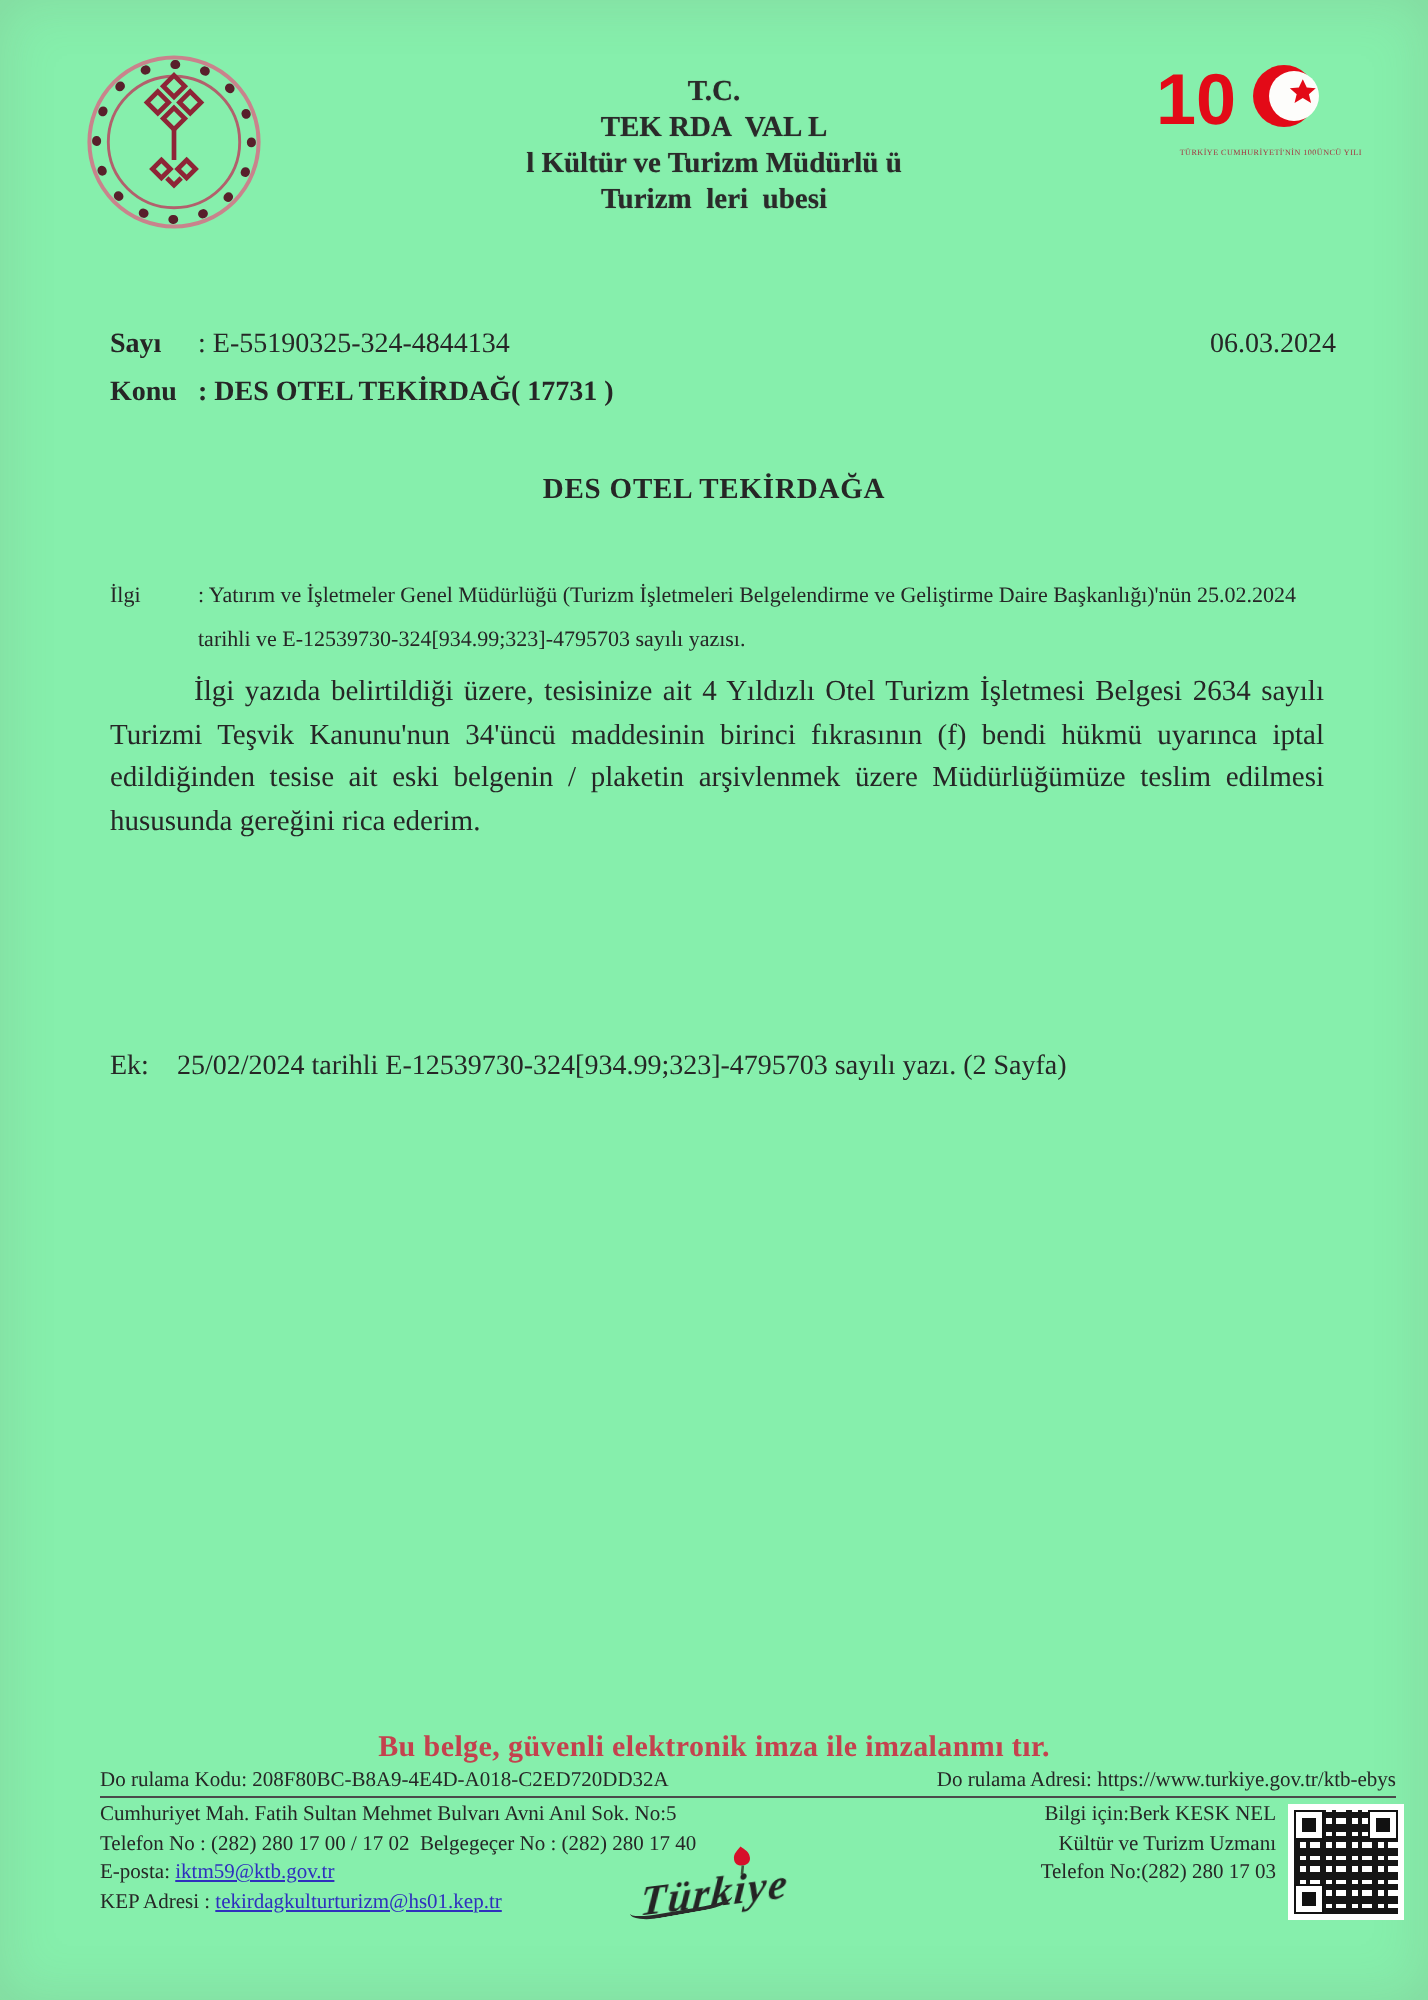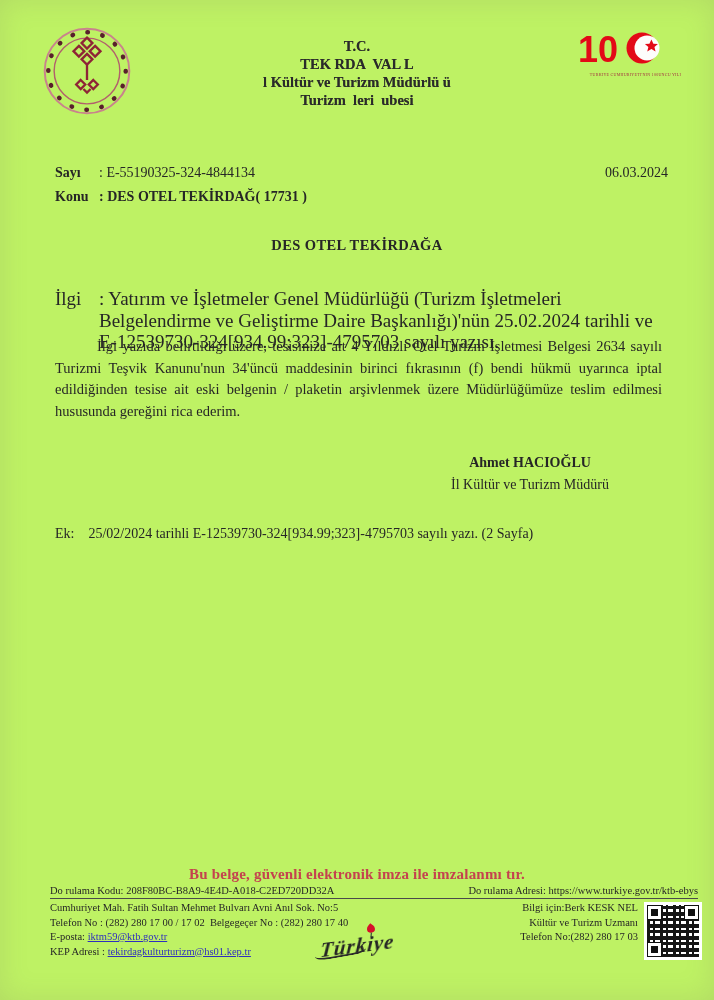--- a/index.html
+++ b/index.html
@@ -1,18 +1,18 @@
 <!DOCTYPE html>
 <html><head>
 <meta charset="utf-8">
 <style>
   html,body{margin:0;padding:0;background:#e9e7e2;}
   .page{
     position:relative;width:714px;height:1000px;margin:0 auto;
-    background:#bef264;overflow:hidden;
+    background:#86efac;overflow:hidden;
     font-family:"Liberation Serif","DejaVu Serif",serif;
     color:#262626;
     box-shadow:inset 0 0 28px rgba(120,110,100,.18);
   }
   .page *{box-sizing:border-box;}
   
   .emblem{position:absolute;left:42px;top:26px;width:90px;height:90px;}
   .header-center{position:absolute;left:130px;right:130px;top:37px;text-align:center;
     font-weight:bold;font-size:14.5px;line-height:18px;color:#2a2a2a;
     text-shadow:0 0 .5px rgba(40,40,40,.55);}
@@ -24,21 +24,21 @@
   .meta{position:absolute;left:55px;right:46px;top:165px;font-size:14px;}
   .meta-row{position:relative;display:flex;margin-bottom:8px;}
   .meta .lbl{width:44px;flex:none;font-weight:bold;}
   .meta .date{position:absolute;right:0;top:0;font-weight:normal;}
   .konu-val{font-weight:bold;}
   
   .recipient{position:absolute;left:0;right:0;top:237px;text-align:center;
     font-weight:bold;font-size:14.5px;letter-spacing:.4px;}
   
   .ilgi{position:absolute;left:55px;right:52px;top:288px;display:flex;
-    font-size:19px;line-height:21.5px;}
+    font-size:11px;line-height:21.5px;}
   .ilgi .lbl{width:44px;flex:none;}
   
   .body-par{position:absolute;left:55px;right:52px;top:336px;margin:0;
     font-size:14.5px;line-height:21.5px;text-align:justify;text-indent:42px;}
   
   .signature{position:absolute;right:34px;top:452px;width:300px;text-align:center;
     font-size:14px;line-height:22px;}
   .sig-name{font-weight:bold;}
   
   .ek{position:absolute;left:55px;top:526px;display:flex;gap:14px;font-size:14px;}
@@ -125,24 +125,20 @@
 
   <div class="recipient">DES OTEL TEKİRDAĞA</div>
 
   <div class="ilgi">
     <span class="lbl">İlgi</span>
     <span>: Yatırım ve İşletmeler Genel Müdürlüğü (Turizm İşletmeleri Belgelendirme ve Geliştirme Daire Başkanlığı)'nün 25.02.2024 tarihli ve E-12539730-324[934.99;323]-4795703 sayılı yazısı.</span>
   </div>
 
   <p class="body-par">İlgi yazıda belirtildiği üzere, tesisinize ait 4 Yıldızlı Otel Turizm İşletmesi Belgesi 2634 sayılı Turizmi Teşvik Kanunu'nun 34'üncü maddesinin birinci fıkrasının (f) bendi hükmü uyarınca iptal edildiğinden tesise ait eski belgenin / plaketin arşivlenmek üzere Müdürlüğümüze teslim edilmesi hususunda gereğini rica ederim.</p>
 
-  <div class="signature">
-    <div class="sig-name">Ahmet HACIOĞLU</div>
-    <div>İl Kültür ve Turizm Müdürü</div>
-  </div>
 
   <div class="ek">
     <span>Ek:</span>
     <span>25/02/2024 tarihli E-12539730-324[934.99;323]-4795703 sayılı yazı. (2 Sayfa)</span>
   </div>
 
   <div class="footer">
     <div class="esign">Bu belge, güvenli elektronik imza ile imzalanmı tır.</div>
 
     <div class="verify-row">

